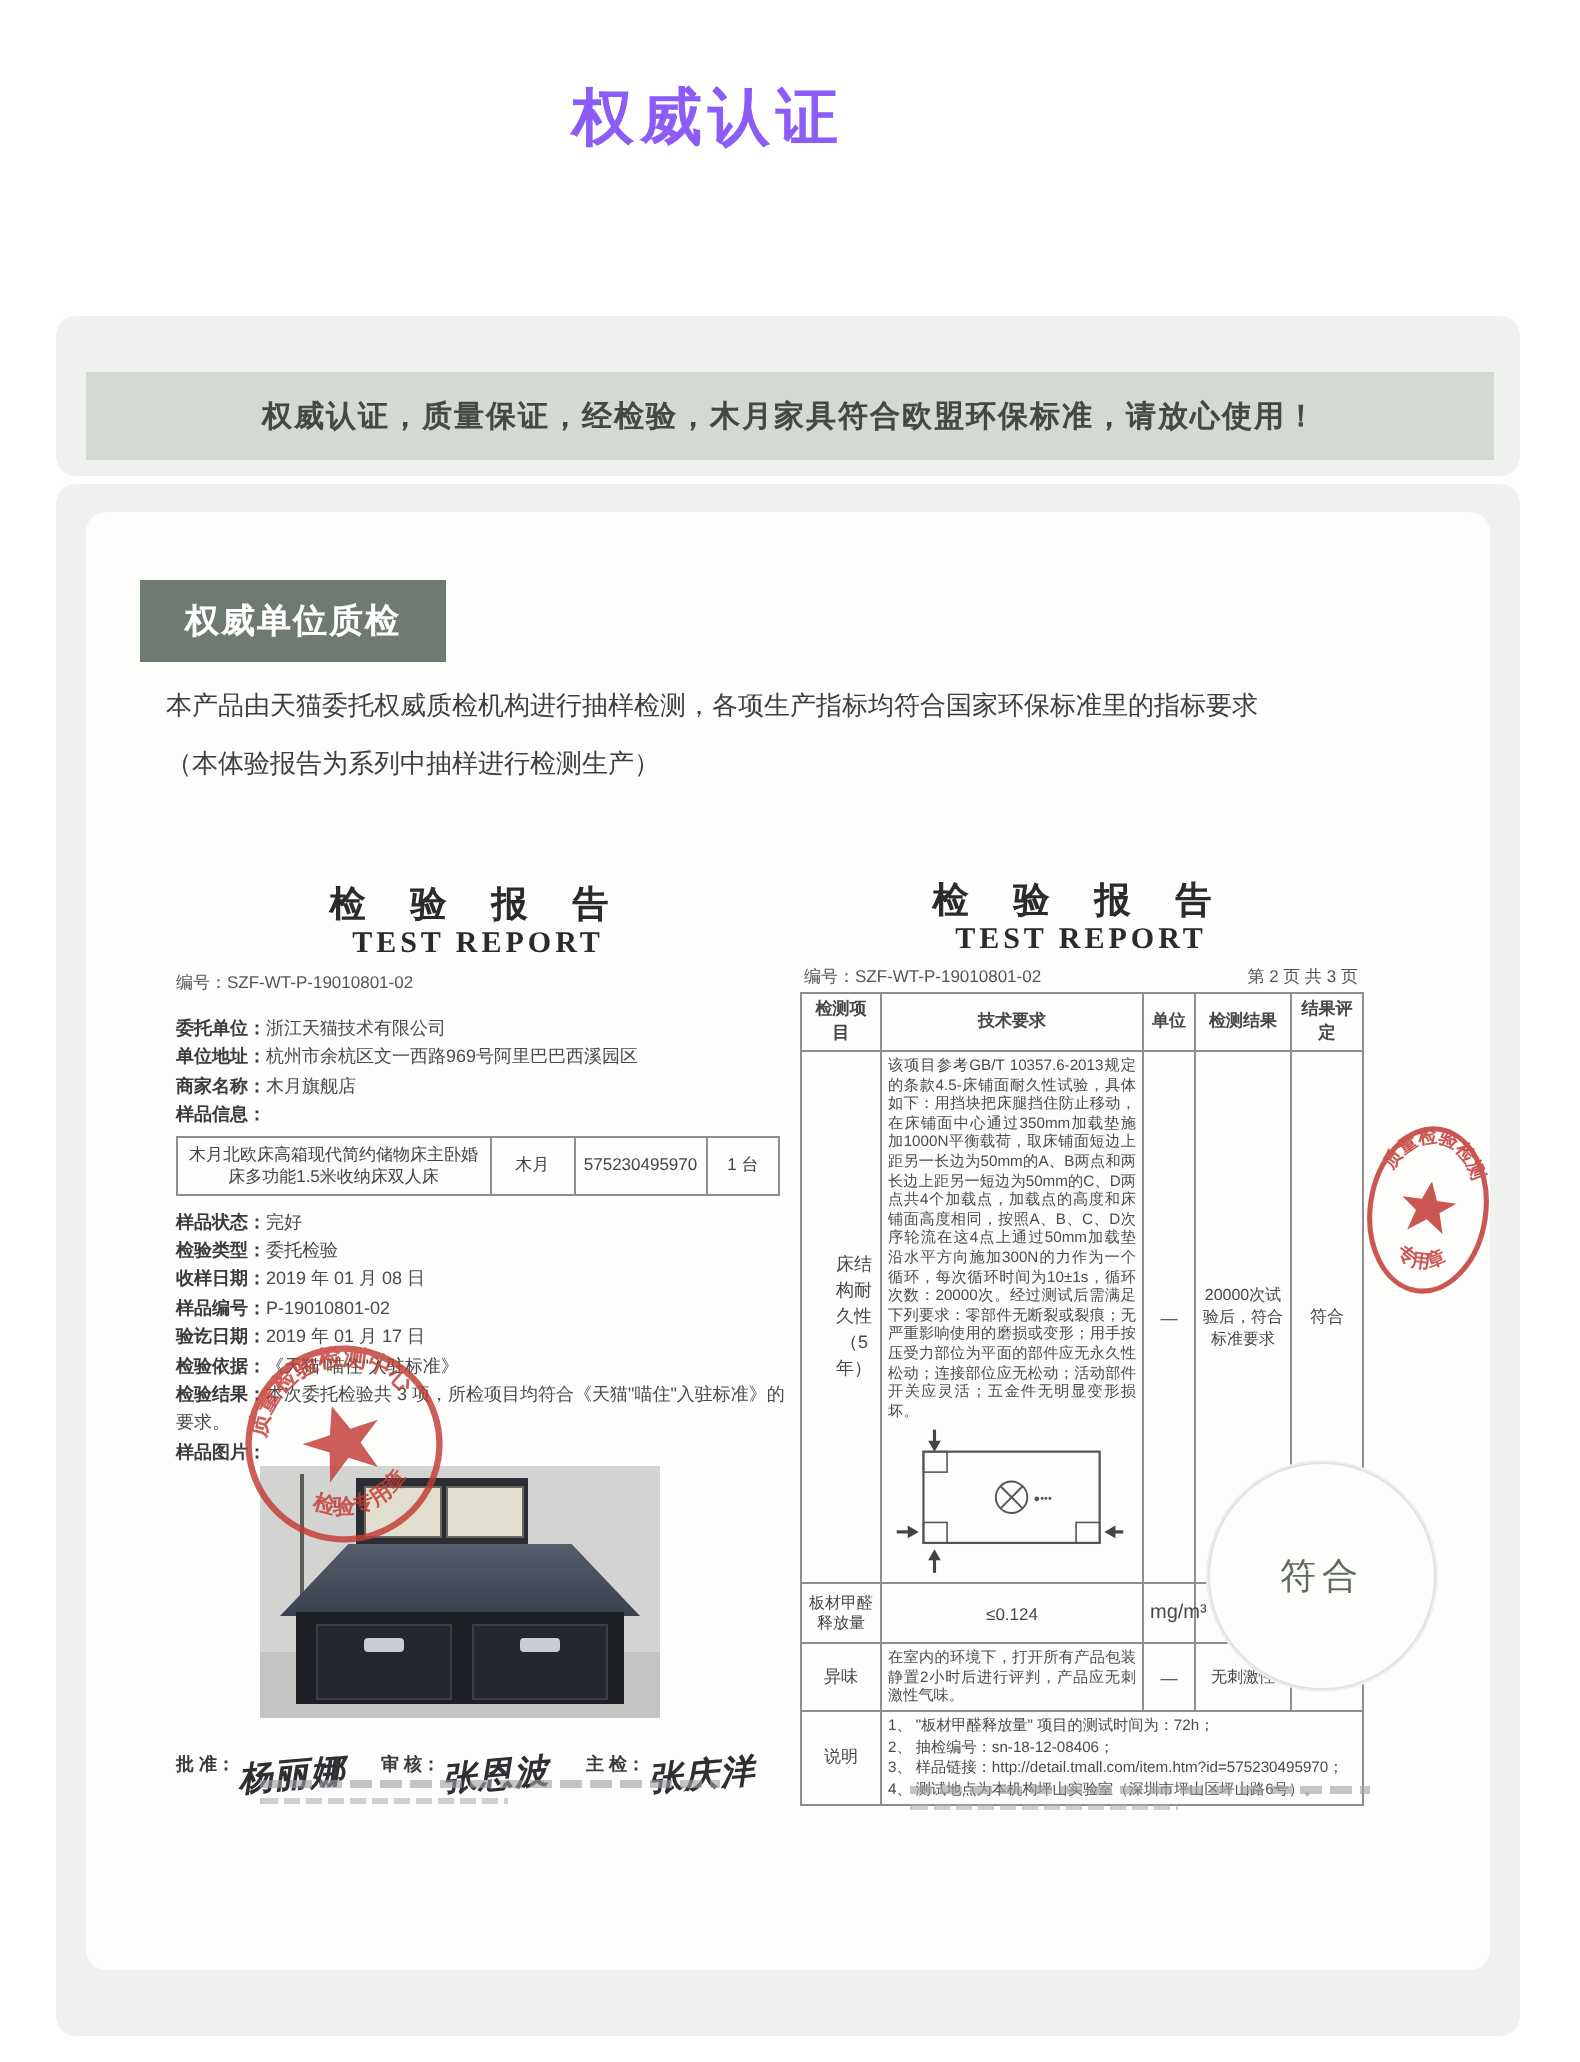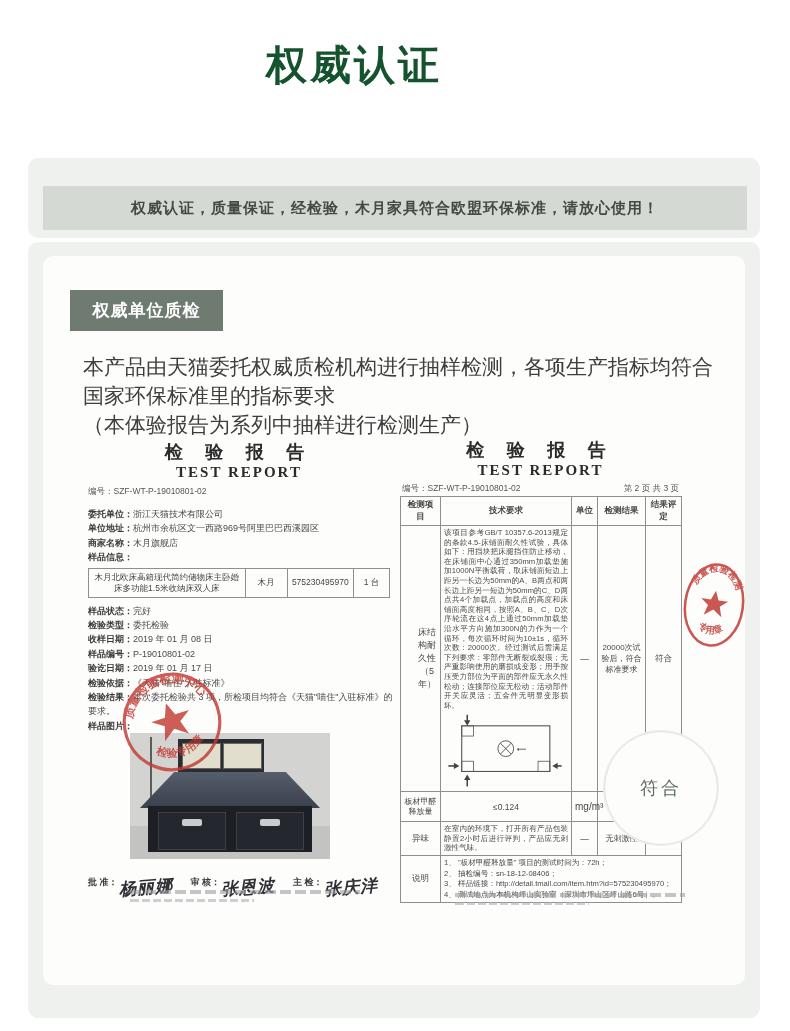--- a/index.html
+++ b/index.html
@@ -1,38 +1,38 @@
 <!DOCTYPE html>
 <html><head>
 <meta charset="utf-8">
 <style>
   html,body{margin:0;padding:0;background:#ffffff;}
   .page{position:relative;width:790px;height:1031px;background:#fff;overflow:hidden;
         font-family:"Liberation Sans","DejaVu Sans",sans-serif;}
   .abs{position:absolute;}
 
   
-  .main-title{left:0;top:38px;width:708px;text-align:center;font-size:41px;font-weight:700;
-              color:#14532d;letter-spacing:3px;}
+  .main-title{left:0;top:38px;width:708px;text-align:center;font-size:31px;font-weight:700;
+              color:#8b5cf6;letter-spacing:3px;}
   .sub-title{left:0;top:88px;width:790px;text-align:center;font-size:11px;color:#a9afab;
              letter-spacing:3px;}
 
   
   .banner-card{left:28px;top:158px;width:732px;height:80px;background:#eff1ee;border-radius:10px;}
   .banner{left:43px;top:186px;width:704px;height:44px;background:#d5d9d3;
           display:flex;align-items:center;justify-content:center;
           font-size:15px;font-weight:600;color:#454944;letter-spacing:1px;}
 
   
   .content-card{left:28px;top:242px;width:732px;height:776px;background:#eff1ee;border-radius:10px;}
   .content-inner{left:43px;top:256px;width:702px;height:729px;background:#fdfdfc;border-radius:10px;}
   .section-badge{left:70px;top:290px;width:153px;height:41px;background:#6f7a71;
                  display:flex;align-items:center;justify-content:center;color:#fff;
                  font-size:17px;font-weight:700;letter-spacing:1px;}
-  .intro{left:83px;top:352px;width:640px;font-size:21px;color:#3e3e3e;line-height:29px;}
+  .intro{left:83px;top:338px;width:640px;font-size:13px;color:#3e3e3e;line-height:29px;}
 
   
   .doc{color:#4a4a4a;}
   .doc-title-cn{text-align:center;font-size:18px;font-weight:700;color:#2b2b2b;letter-spacing:9px;
                 font-family:"Liberation Serif","DejaVu Serif",serif;}
   .doc-title-en{text-align:center;font-size:15px;font-weight:700;color:#2b2b2b;letter-spacing:2px;
                 font-family:"Liberation Serif","DejaVu Serif",serif;}
   .t8{font-size:8.5px;} .t9{font-size:9px;}
   .lbl{font-weight:700;color:#3c3c3c;}
 

